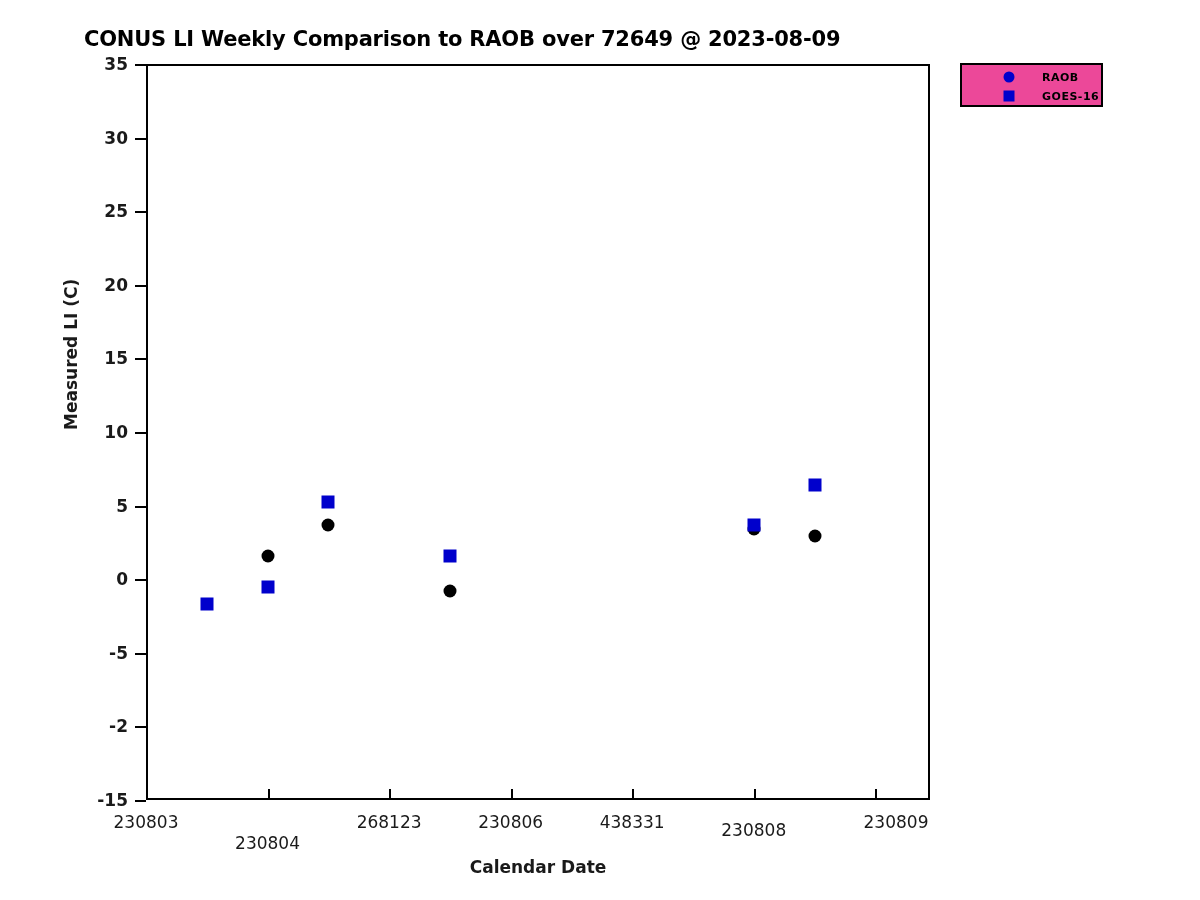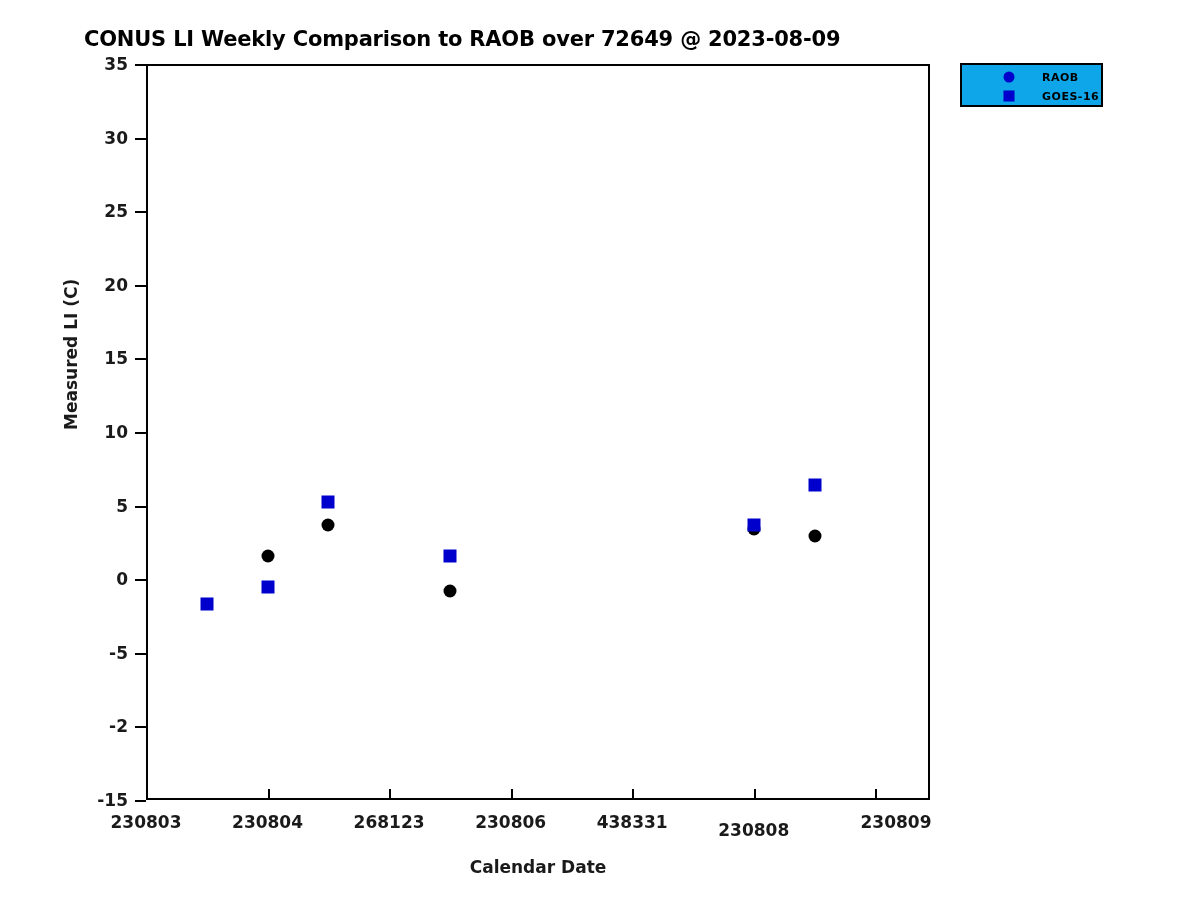--- a/index.html
+++ b/index.html
@@ -64,21 +64,21 @@
     position: absolute;
     top: 0px;
     width: 0;
     height: 11px;
     border-left: 2px solid #000000;
   }
   .ticklabel-x {
     position: absolute;
     top: 14px;
     font-size: 17px;
-    font-weight: bold;
+    font-weight: normal;
     color: #1a1a1a;
     white-space: nowrap;
     transform: translateX(-50%);
     line-height: 1;
   }
   #xaxis-title {
     position: absolute;
     left: 538px;
     top: 832px;
     font-size: 17px;
@@ -112,21 +112,21 @@
     width: 13px;
     height: 13px;
   }
   #legend {
     position: absolute;
     left: 960px;
     top: 63px;
     width: 143px;
     height: 44px;
     border: 2px solid #000000;
-    background: #0ea5e9;
+    background: #ec4899;
     box-sizing: border-box;
   }
   .legend-row {
     position: absolute;
     left: 0;
     width: 100%;
     height: 19px;
   }
   .legend-marker {
     position: absolute;
@@ -180,21 +180,21 @@
         <div class="ticklabel-y" style="top: 580.8px; right: 802px;">-5</div>
         <div class="tick-y" style="top: 662.4px;"></div>
         <div class="ticklabel-y" style="top: 654.4px; right: 802px;">-2</div>
         <div class="tick-y" style="top: 736px;"></div>
         <div class="ticklabel-y" style="top: 728px; right: 802px;">-15</div>
       </div>
     <div id="x-ticks">
         <div class="tick-x" style="left: 0px; top: 725px;"></div>
         <div class="ticklabel-x" style="left: 0px; top: 750px;">230803</div>
         <div class="tick-x" style="left: 121.55px; top: 725px;"></div>
-        <div class="ticklabel-x" style="left: 121.55px; top: 750px;">230804</div>
+        <div class="ticklabel-x" style="left: 121.55px; top: 771px;">230804</div>
         <div class="tick-x" style="left: 243.101px; top: 725px;"></div>
         <div class="ticklabel-x" style="left: 243.101px; top: 750px;">268123</div>
         <div class="tick-x" style="left: 364.651px; top: 725px;"></div>
         <div class="ticklabel-x" style="left: 364.651px; top: 750px;">230806</div>
         <div class="tick-x" style="left: 486.202px; top: 725px;"></div>
         <div class="ticklabel-x" style="left: 486.202px; top: 750px;">438331</div>
         <div class="tick-x" style="left: 607.752px; top: 725px;"></div>
         <div class="ticklabel-x" style="left: 607.752px; top: 750px; margin-top: 8px;">230808</div>
         <div class="tick-x" style="left: 729.302px; top: 725px;"></div>
         <div class="ticklabel-x" style="left: 750px; top: 750px;">230809</div>

